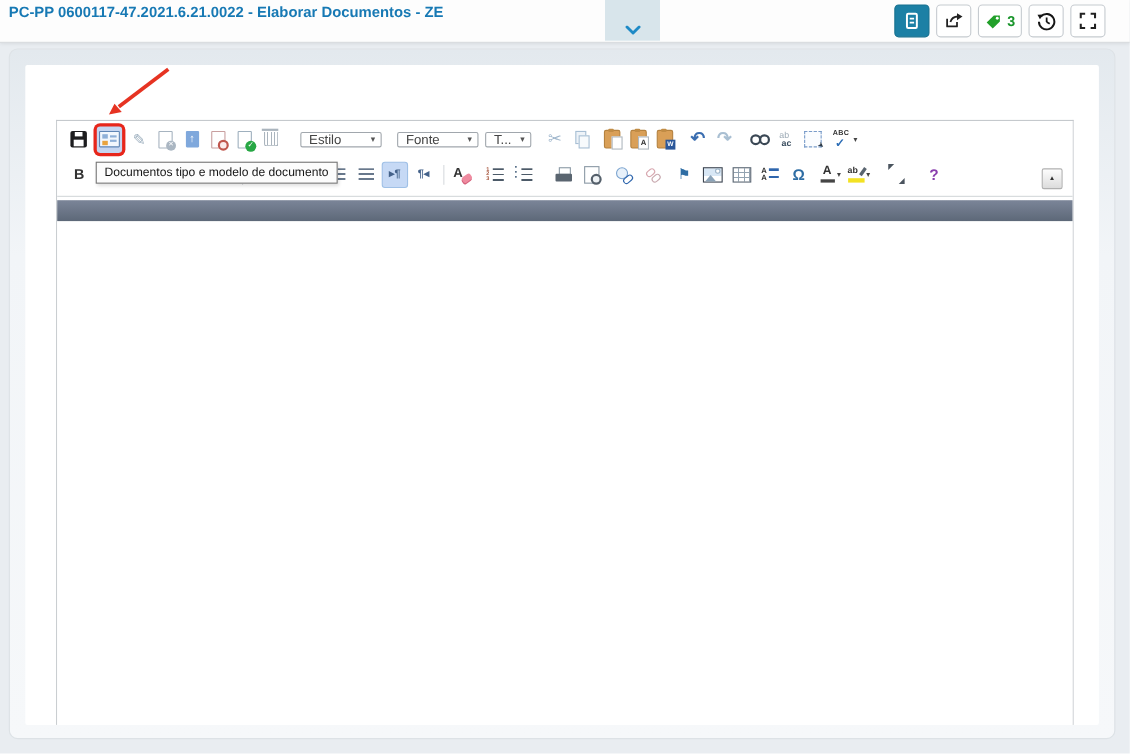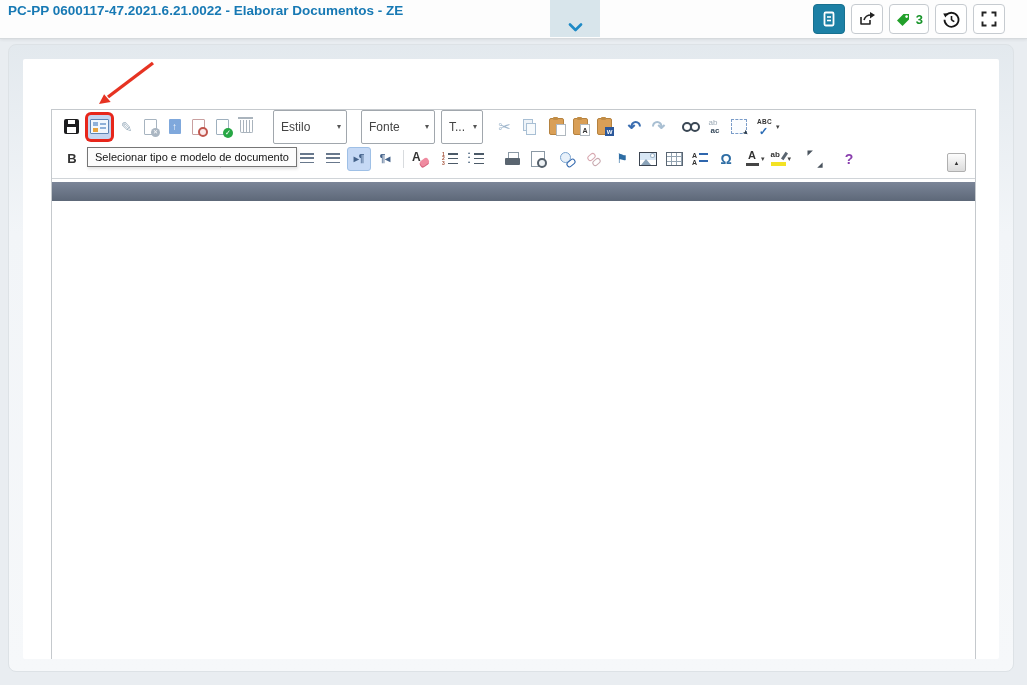--- a/index.html
+++ b/index.html
@@ -52,21 +52,21 @@
     width:23px;height:24px;display:flex;align-items:center;justify-content:center;
     border-radius:3px;cursor:pointer;flex:0 0 auto;margin-right:1px;position:relative;box-sizing:border-box;
   }
   .trow2 .tbtn{width:24px;margin-right:2px;}
   .tbtn.active{background:#c6d9f5;border:1px solid #9fc0e6;}
   .tbtn.highlighted{background:#c5d5f0;box-shadow:0 0 0 3px #e7261b;margin:0 4px;}
   .tbtn.disabled{cursor:default;}
   .tsep{width:1px;height:18px;background:#d8dbde;margin:0 4px;flex:0 0 auto;}
   .tgap{flex:0 0 auto;}
   .tsel{
-    height:34px;border:1px solid #a1a7ad;border-radius:2px;background:#fff;
+    height:14px;border:1px solid #a1a7ad;border-radius:2px;background:#fff;
     display:flex;align-items:center;justify-content:space-between;
     font-size:12px;color:#444;padding:0 5px 0 7px;box-sizing:border-box;cursor:pointer;flex:0 0 auto;
   }
   .tsel .caret{font-size:8px;color:#555;margin-left:6px;}
   .collapse-btn{
     position:absolute;right:9px;bottom:6px;width:17px;height:17px;
     border:1px solid #b0b0b0;border-radius:2px;background:linear-gradient(#fdfdfd,#dcdcdc);
     display:flex;align-items:center;justify-content:center;font-size:6px;color:#333;cursor:pointer;
   }
   .content{position:absolute;top:69px;left:0;right:0;bottom:0;background:#fff;cursor:text;}
@@ -420,18 +420,18 @@
           </div>
         <div class="collapse-btn">▲</div>
       </div>
       <div class="content">
         <div class="doc-topbar"></div>
       </div>
     </div>
   </div>
 </div>
 
-<div class="tooltip">Selecionar tipo e modelo de documento</div>
+<div class="tooltip">Documentos tipo e modelo de documento</div>
 
 <svg class="arrow-overlay" viewBox="0 0 1027 685">
   <line x1="153" y1="63" x2="108" y2="97" stroke="#e63322" stroke-width="3.4"></line>
   <polygon points="99,104 104.1,94.3 110.7,101.9" fill="#e63322"></polygon>
 </svg>
 
 </body></html>

